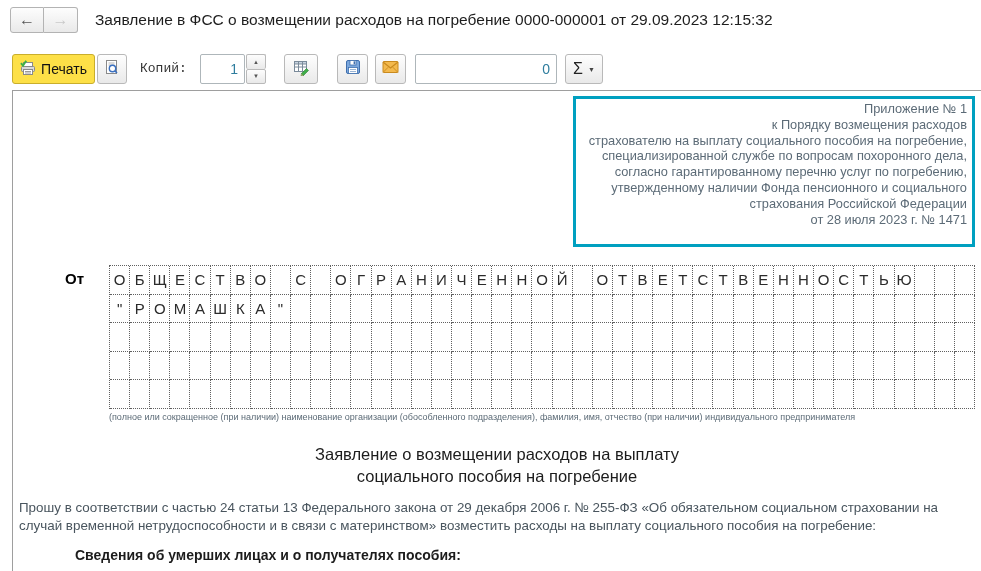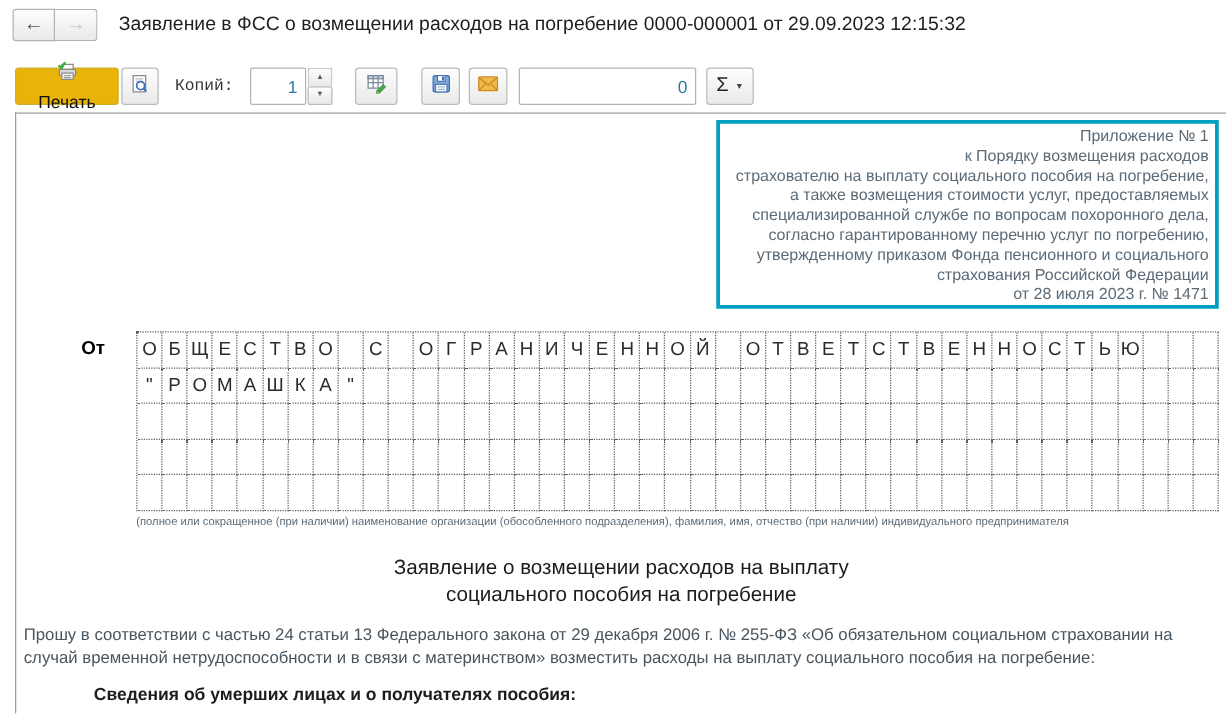--- a/index.html
+++ b/index.html
@@ -88,21 +88,21 @@
   <div class="nav-group">
     <div class="nav-btn back">
       <span>←</span>
     </div>
     <div class="nav-btn fwd">
       <span>→</span>
     </div>
   </div>
   <div class="win-title">Заявление в ФСС о возмещении расходов на погребение 0000-000001 от 29.09.2023 12:15:32</div>
 
-  <div class="tbtn print-btn" style="background: #eab308; flex-direction: column;">
+  <div class="tbtn print-btn" style="background: #fde047;">
     <span>
       <svg width="16" height="16" viewBox="0 0 16 16">
         <rect x="3.5" y="2.5" width="9" height="4" fill="#ffffff" stroke="#8a8a8a"></rect>
         <rect x="1.5" y="6.5" width="13" height="5" rx="1" fill="#d9d9d9" stroke="#8a8a8a"></rect>
         <rect x="3.5" y="9.5" width="9" height="5" fill="#ffffff" stroke="#8a8a8a"></rect>
         <line x1="5" y1="11.5" x2="11" y2="11.5" stroke="#9a9a9a"></line>
         <line x1="5" y1="13" x2="11" y2="13" stroke="#9a9a9a"></line>
         <path d="M1 3.2 L3 5.6 L6.2 0.8" fill="none" stroke="#3fae49" stroke-width="2"></path>
       </svg>
     </span>
@@ -175,24 +175,23 @@
     <span class="sigma-glyph">Σ</span>
     <span class="dd-arrow">▼</span>
   </div>
 
   <div class="doc-panel">
 
     <div class="appendix-box" style="border-color: rgb(0, 160, 192);">
         <div class="appendix-line">Приложение № 1</div>
         <div class="appendix-line">к Порядку возмещения расходов</div>
         <div class="appendix-line">страхователю на выплату социального пособия на погребение,</div>
-        <div class="appendix-line">а также возмещения стоимости услуг, предоставляемых</div>
         <div class="appendix-line">специализированной службе по вопросам похоронного дела,</div>
         <div class="appendix-line">согласно гарантированному перечню услуг по погребению,</div>
-        <div class="appendix-line">утвержденному приказом Фонда пенсионного и социального</div>
+        <div class="appendix-line">утвержденному наличии Фонда пенсионного и социального</div>
         <div class="appendix-line">страхования Российской Федерации</div>
         <div class="appendix-line">от 28 июля 2023 г. № 1471</div>
       </div>
 
     <div class="from-label">От</div>
 
     <div class="char-grid" style="grid-template-columns: repeat(43, 1fr);">
         <div class="grid-cell">О</div>
         <div class="grid-cell">Б</div>
         <div class="grid-cell">Щ</div>

